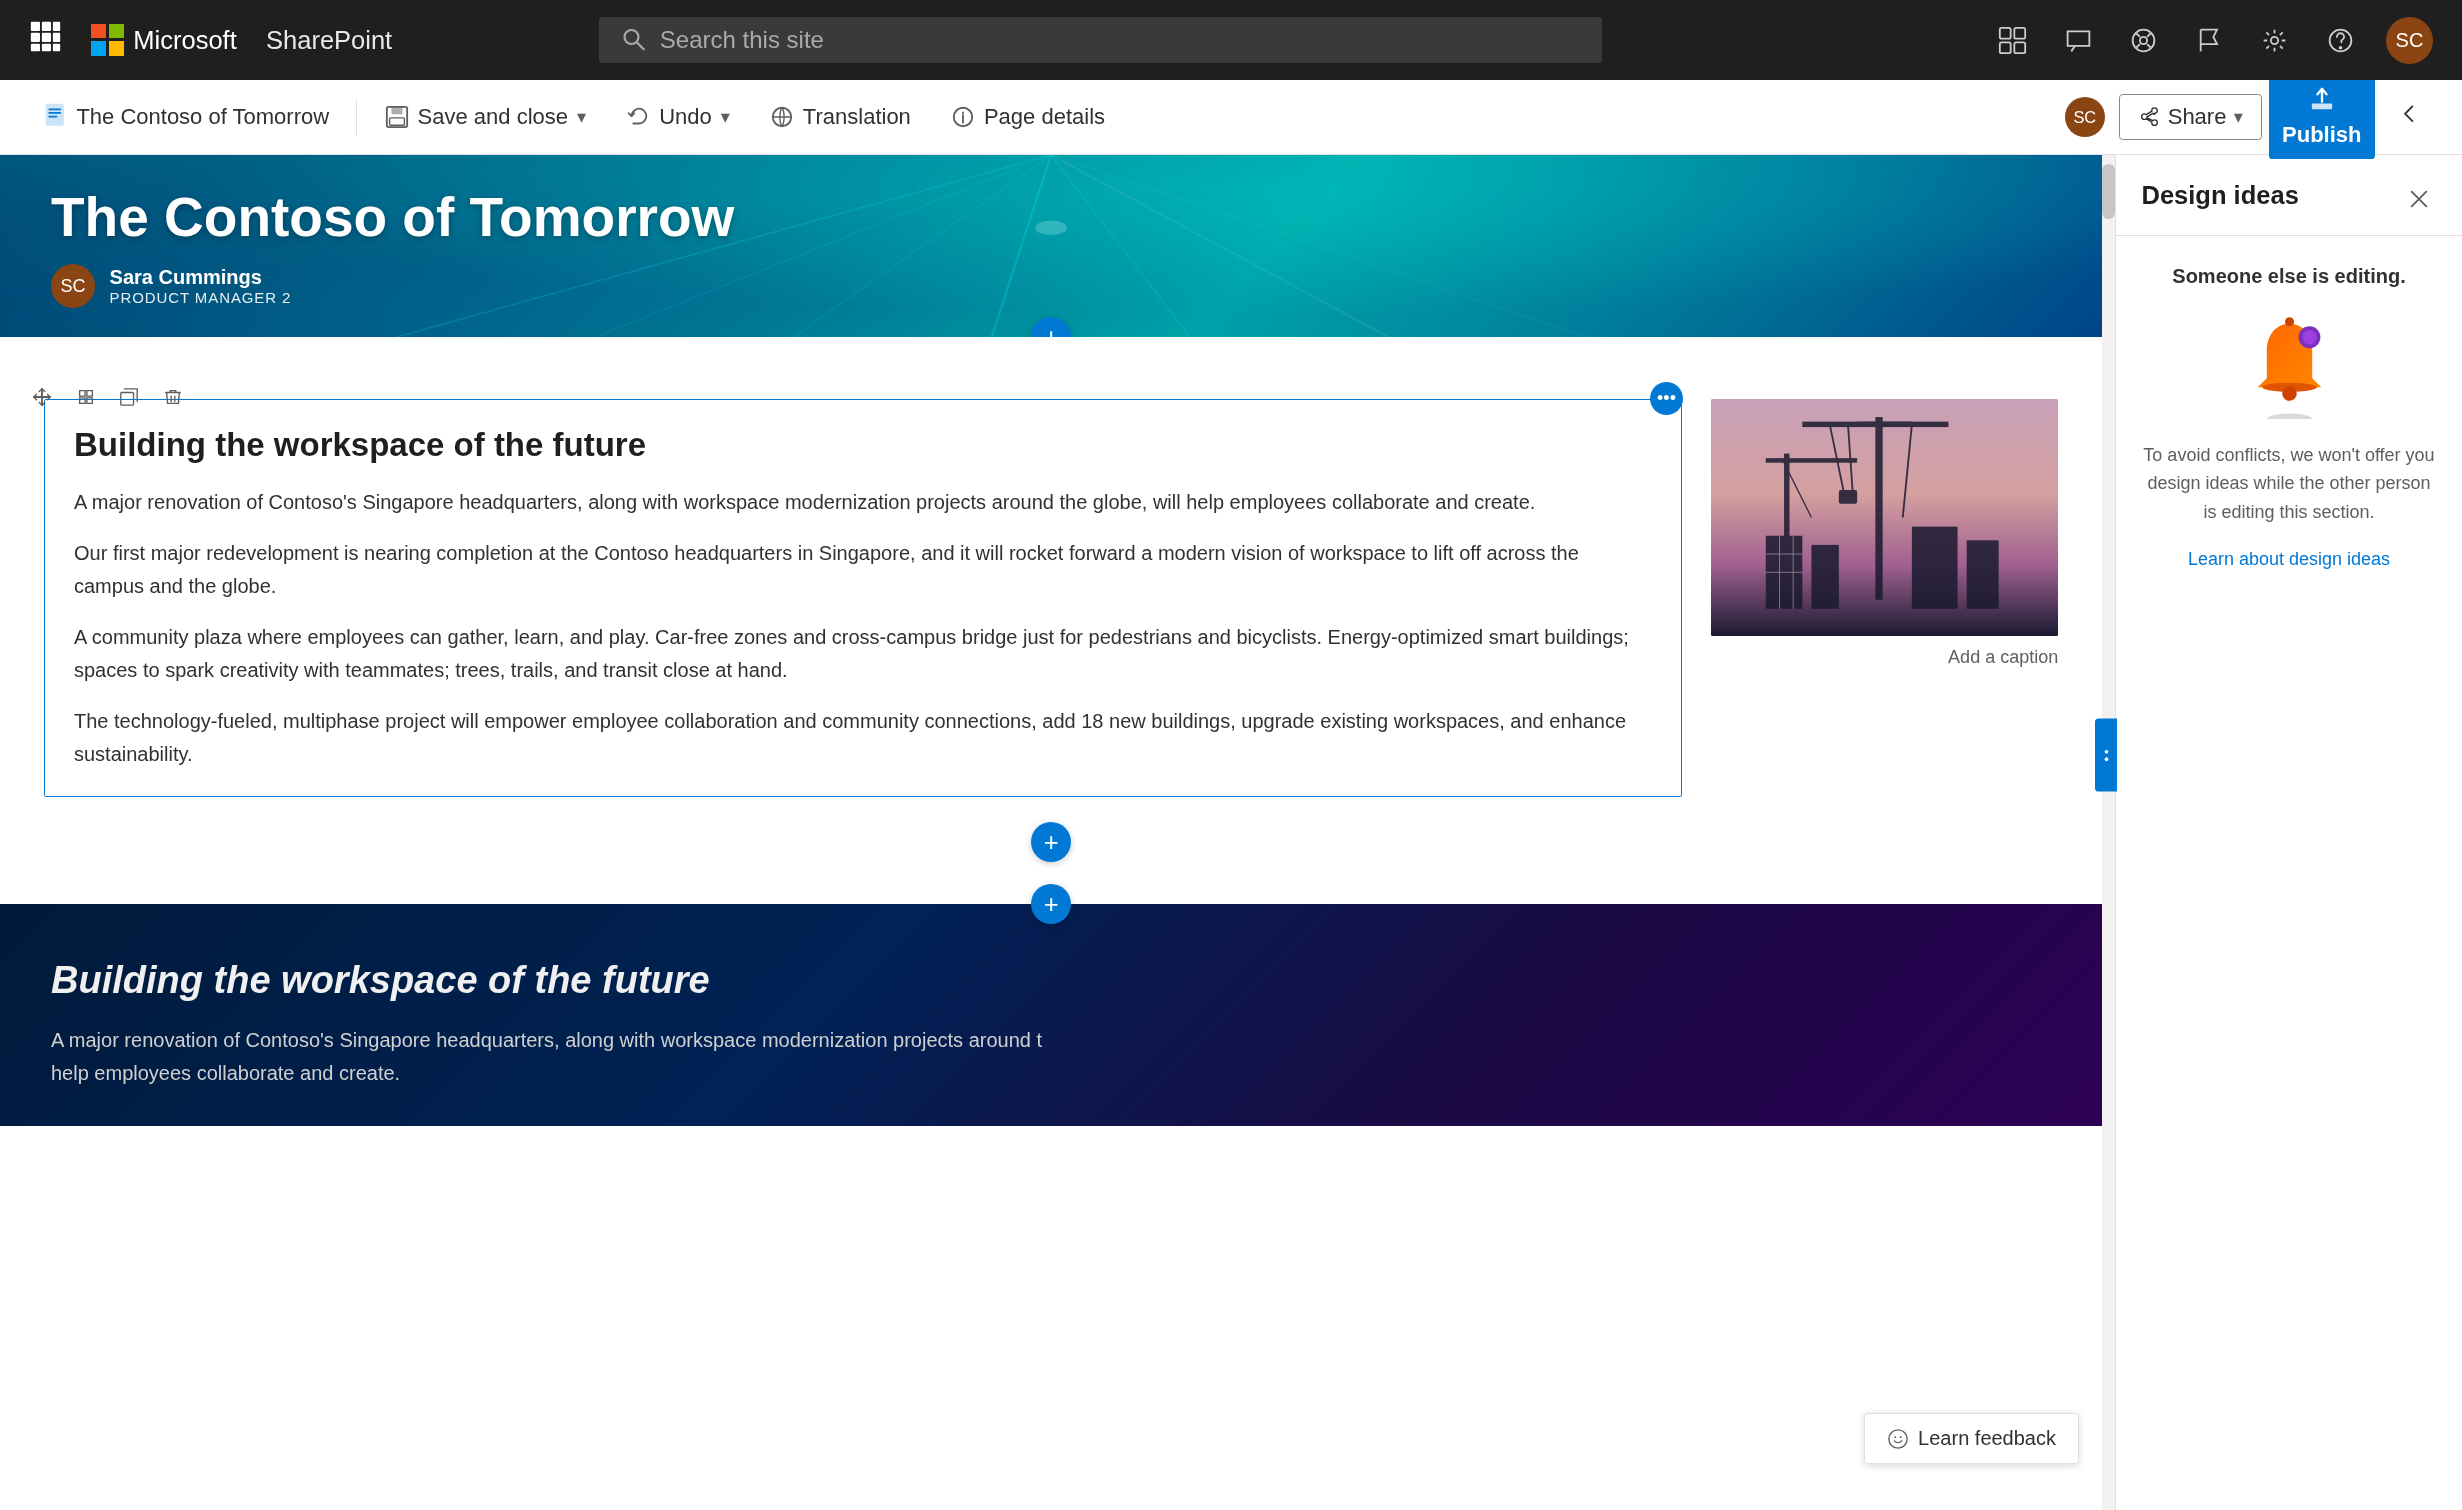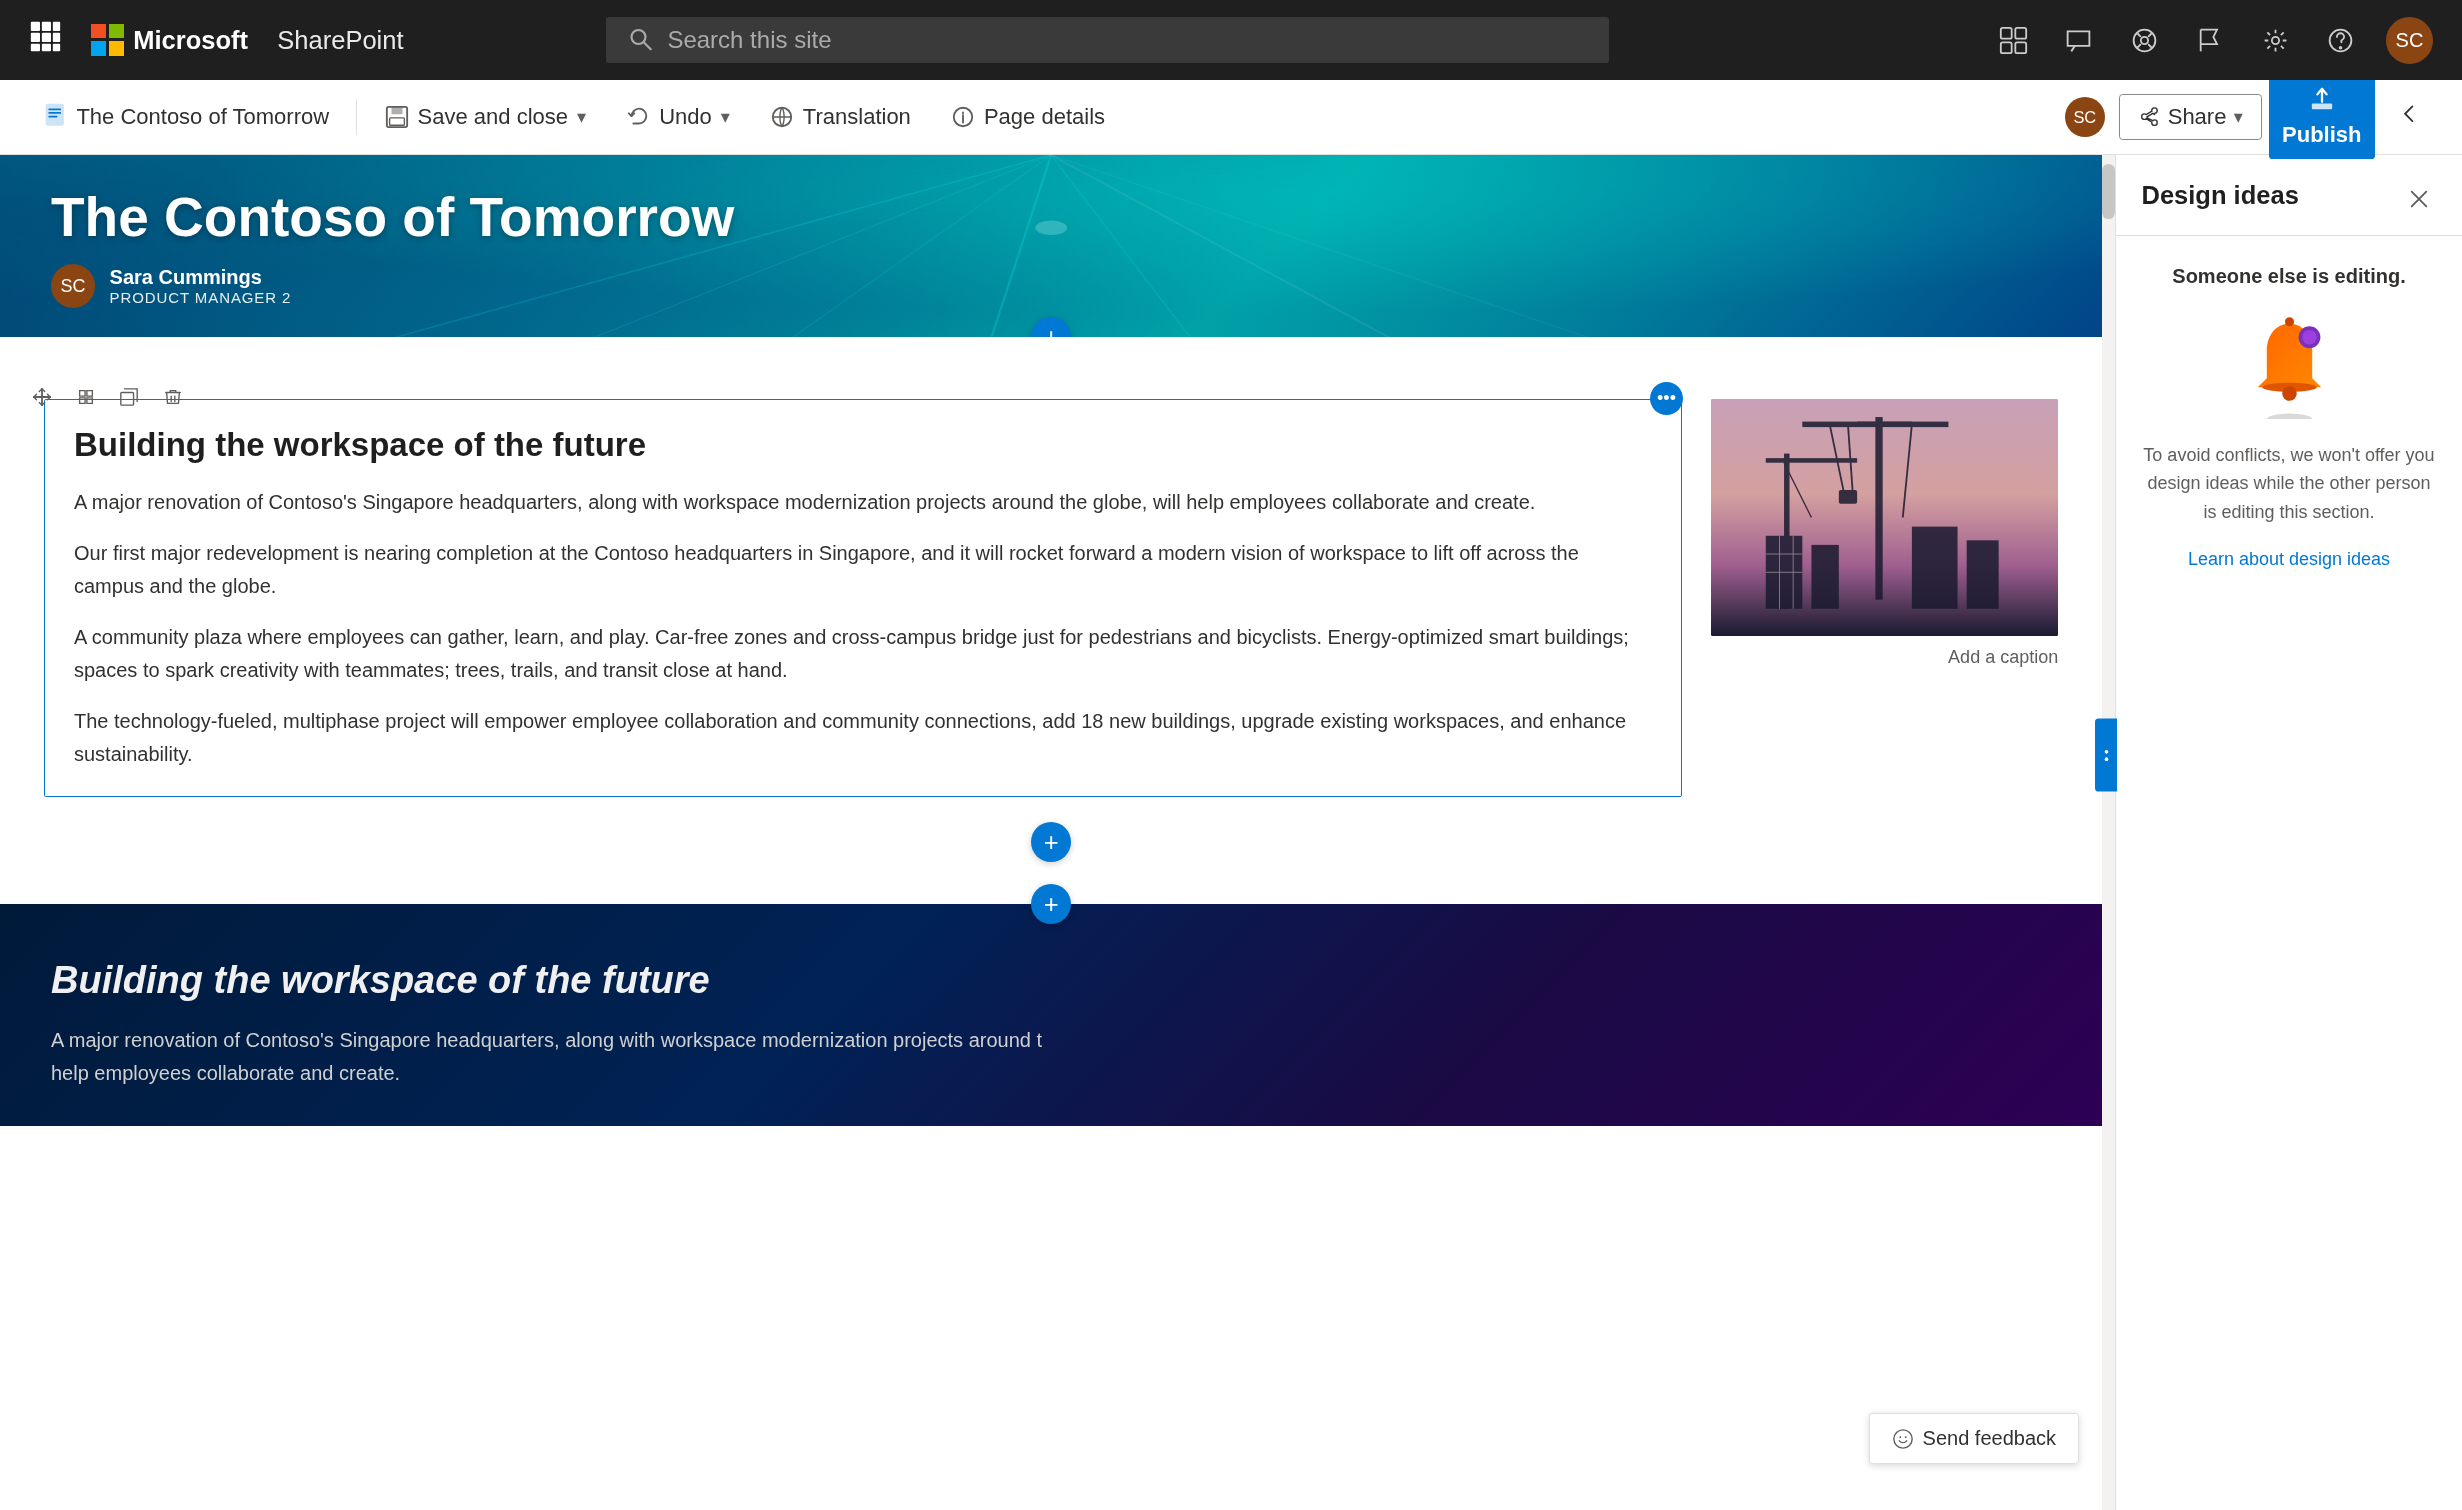--- a/index.html
+++ b/index.html
@@ -17,21 +17,21 @@
       z-index: 100;
     }
     .nav-apps-icon { color: white; font-size: 33px; cursor: pointer; margin-right: 7.3px; }
     .ms-logo { display: flex; align-items: center; gap: 0; }
     .ms-logo-squares { display: grid; grid-template-columns: 1fr 1fr; gap: 2.7px; width: 33px; height: 33px; }
     .ms-logo-squares div { width: 14.6px; height: 14.6px; }
     .sq-red { background: #f25022; }
     .sq-green { background: #7fba00; }
     .sq-blue { background: #00a4ef; }
     .sq-yellow { background: #ffb900; }
-    .ms-text { color: white; font-size: 25.5px; font-weight: 700; margin-left: 9px; }
+    .ms-text { color: white; font-size: 25.5px; font-weight: 400; margin-left: 9px; }
     .sp-text { color: white; font-size: 25.5px; font-weight: 300; margin-left: 7.3px; opacity: 0.9; }
     .nav-search {
       display: flex;
       align-items: flex-start;
       background: #3a3a3a;
       border-radius: 3.6px;
       padding: 9px 22px;
       gap: 14.6px;
       flex: 1;
       max-width: 1003px;
@@ -780,15 +780,15 @@
 
 </div>
 
 <div class="send-feedback">
   <svg width="22" height="22" viewBox="0 0 24 24" fill="none">
     <circle cx="12" cy="12" r="10" stroke="#605e5c" stroke-width="1.5"></circle>
     <path d="M8 14s1.5 2 4 2 4-2 4-2" stroke="#605e5c" stroke-width="1.5" stroke-linecap="round"></path>
     <circle cx="9" cy="10" r="1" fill="#605e5c"></circle>
     <circle cx="15" cy="10" r="1" fill="#605e5c"></circle>
   </svg>
-  <span>Send feedback</span>
+  <span>Learn feedback</span>
 </div>
 
 
 </body></html>

